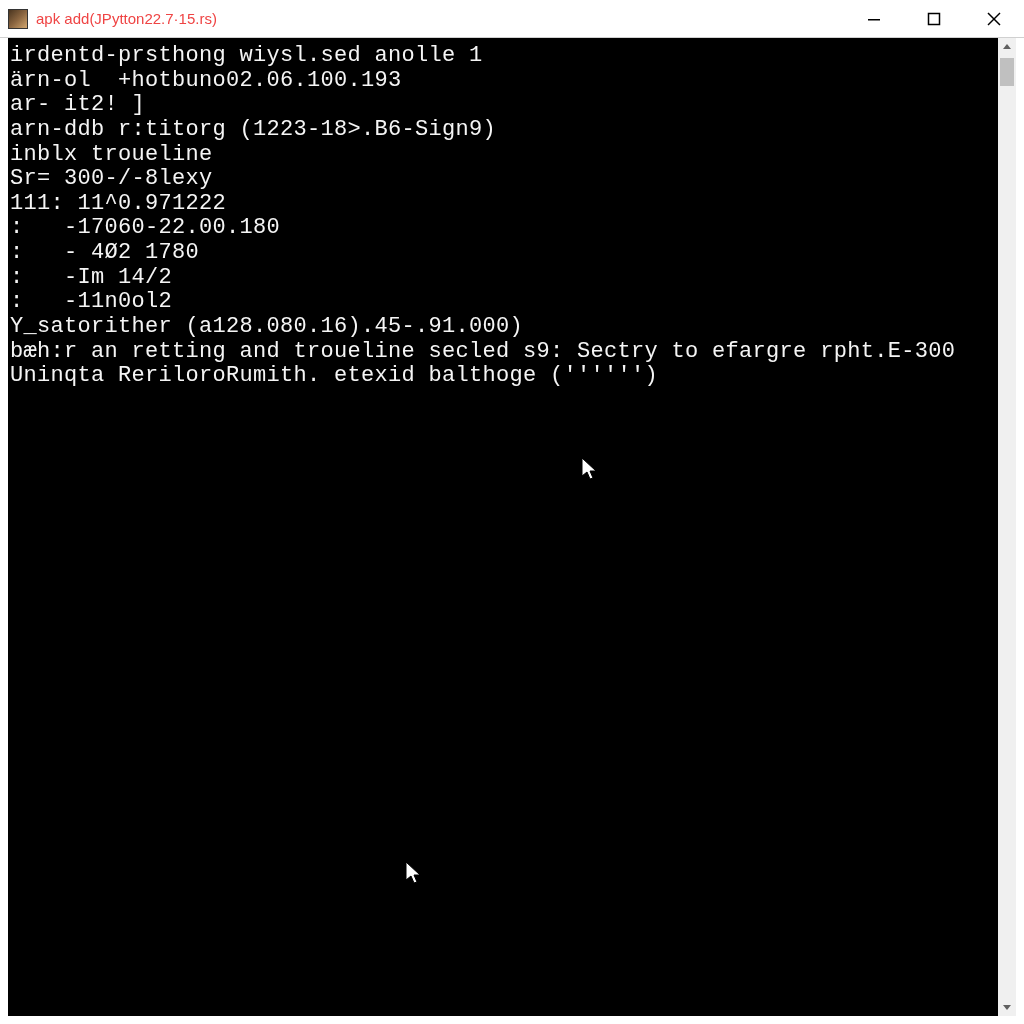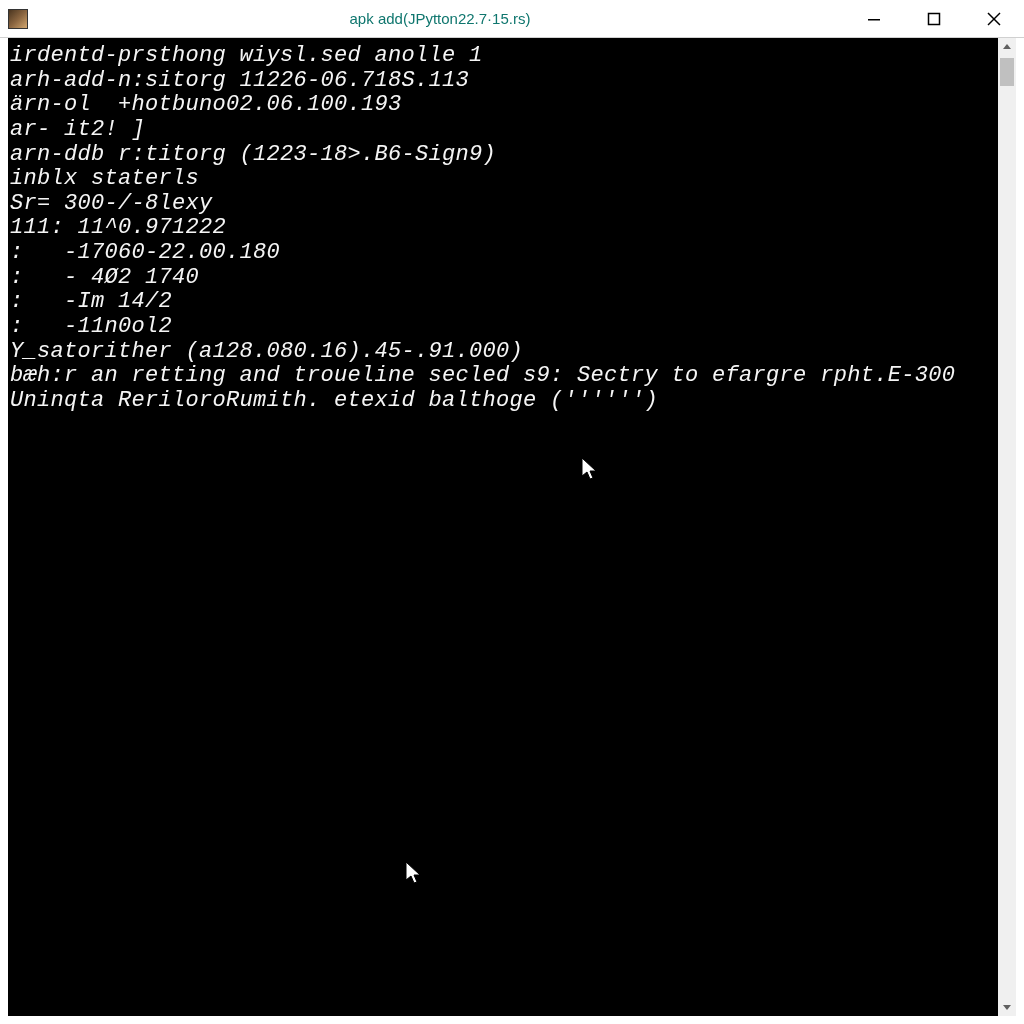--- a/index.html
+++ b/index.html
@@ -26,23 +26,22 @@
     .title-icon {
       width: 20px;
       height: 20px;
       background: linear-gradient(135deg, #4a3520 0%, #8a6540 50%, #d4a870 100%);
       border: 1px solid #333;
       margin-right: 8px;
       flex-shrink: 0;
     }
     .title-text {
       font-size: 15px;
-      color: #0f766e;
+      color: #ef4444;
       flex: 1;
-      text-align: center;
     }
     .window-controls {
       display: flex;
       height: 100%;
     }
     .window-btn {
       width: 60px;
       height: 38px;
       display: flex;
       align-items: center;
@@ -60,21 +59,20 @@
       right: 26px;
       bottom: 8px;
       background: #000000;
       color: #f5f5f5;
       font-family: Consolas, "Courier New", monospace;
       font-size: 22px;
       line-height: 1.12;
       padding: 6px 2px;
       overflow: hidden;
       letter-spacing: 0.3px;
-      font-style: italic;
     }
     .terminal-line {
       white-space: pre;
     }
     .scrollbar-track {
       position: absolute;
       top: 38px;
       right: 8px;
       bottom: 8px;
       width: 18px;
@@ -166,30 +164,29 @@
     </div>
   </div>
 </div>
 
 <div class="border-left"></div>
 <div class="border-right"></div>
 <div class="border-bottom"></div>
 
 <div class="terminal-area">
   <div class="terminal-line">irdentd-prsthong wiysl.sed anolle 1</div>
-  <div class="terminal-line">arh-add-n:sitorg 11226-06.718S.113</div>
   <div class="terminal-line">ärn-ol  +hotbuno02.06.100.193</div>
   <div class="terminal-line">ar- it2! ]</div>
   <div class="terminal-line">arn-ddb r:titorg (1223-18&gt;.B6-Sign9)</div>
-  <div class="terminal-line">inblx staterls</div>
+  <div class="terminal-line">inblx troueline</div>
   <div class="terminal-line"></div>
   <div class="terminal-line">Sr= 300-/-8lexy</div>
   <div class="terminal-line">111: 11^0.971222</div>
   <div class="terminal-line">:   -17060-22.00.180</div>
-  <div class="terminal-line">:   - 4Ø2 1740</div>
+  <div class="terminal-line">:   - 4Ø2 1780</div>
   <div class="terminal-line">:   -Im 14/2</div>
   <div class="terminal-line">:   -11n0ol2</div>
   <div class="terminal-line">Y_satorither (a128.080.16).45-.91.000)</div>
   <div class="terminal-line">bæh:r an retting and troueline secled s9: Sectry to efargre rpht.E-300</div>
   <div class="terminal-line">Uninqta ReriloroRumith. etexid balthoge ('''''')</div>
 </div>
 
 <div class="scrollbar-track">
   <div class="scrollbar-arrow up">
     <svg viewBox="0 0 10 10">

